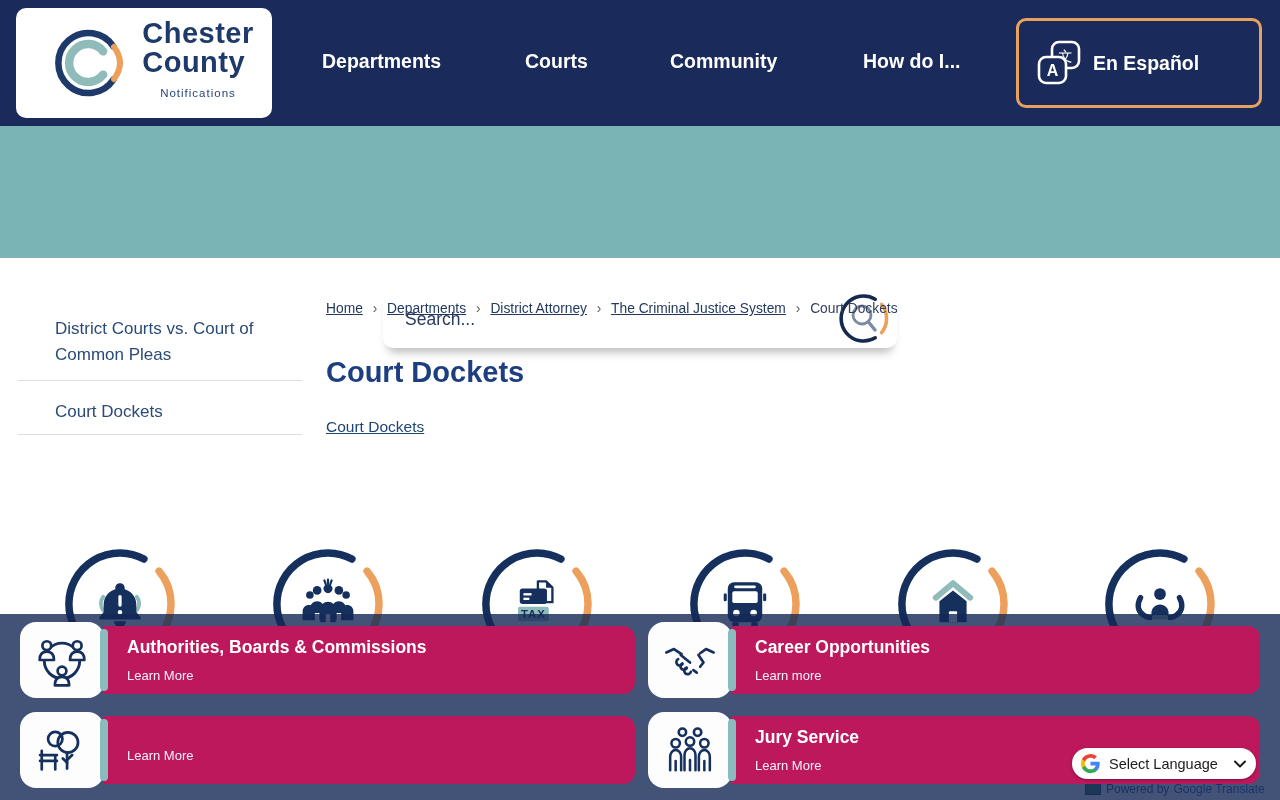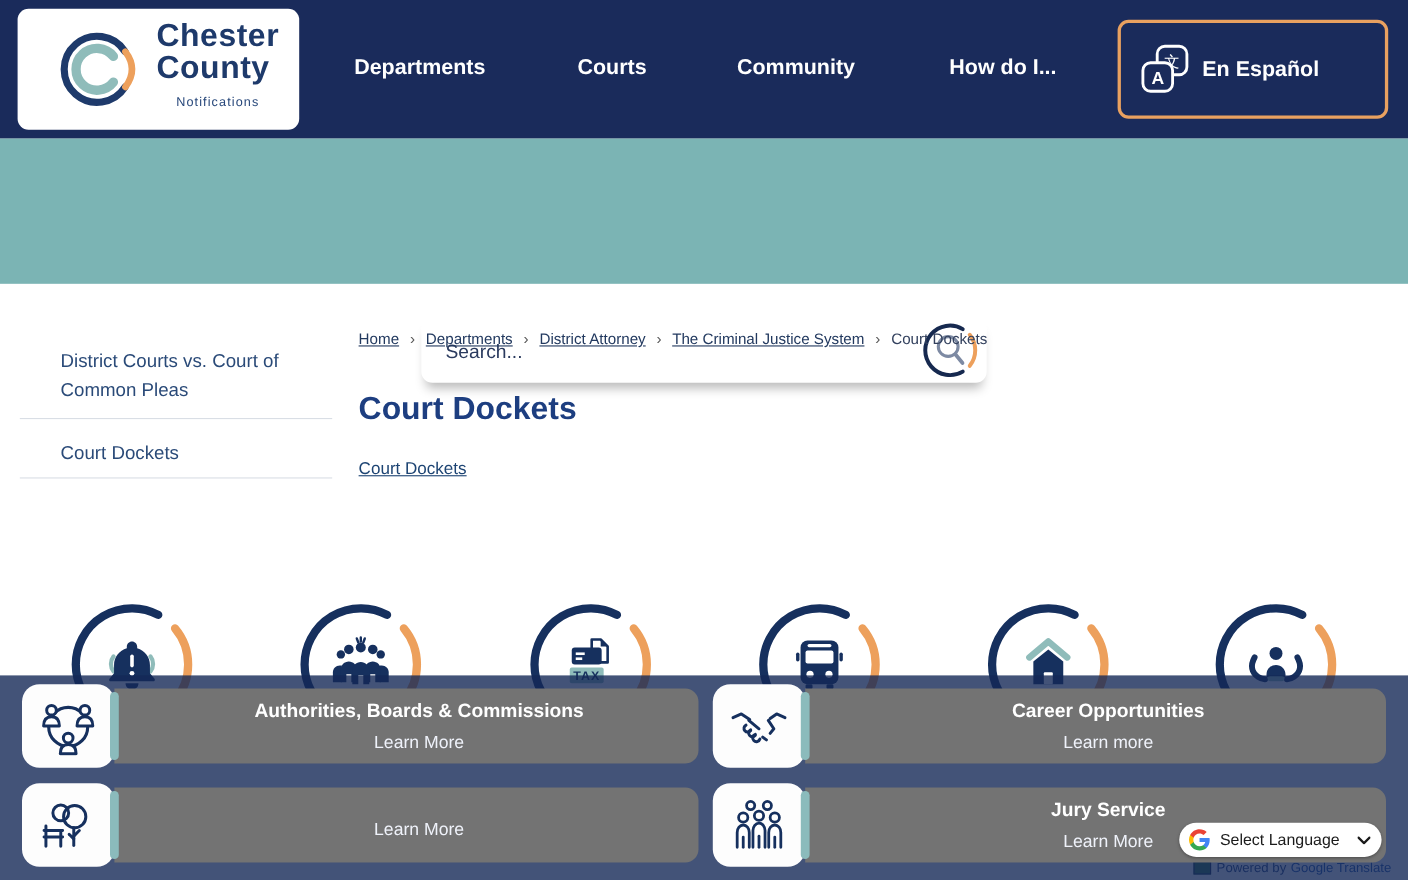--- a/index.html
+++ b/index.html
@@ -43,23 +43,23 @@
   .circle .inner-icon{position:absolute;left:29px;top:29px;}
   .circle-caption{position:absolute;left:40px;top:673px;width:160px;text-align:center;font-size:16.5px;color:#1E3B6F;}
 
   
   .dim-overlay{position:absolute;left:0;top:614px;width:1280px;height:186px;background:rgba(20,40,86,0.80);z-index:5;}
 
   
   .promo-card{position:absolute;height:76px;z-index:10;cursor:pointer;}
   .promo-tile{position:absolute;left:0;top:0;width:84px;height:76px;background:#FDFDFD;border-radius:16px;z-index:2;display:flex;align-items:center;justify-content:center;}
   .promo-bar{position:absolute;left:80px;top:7px;width:8px;height:62px;background:#8BBBBC;border-radius:4px;z-index:3;}
-  .promo-panel{position:absolute;left:84px;right:0;top:4px;bottom:4px;background:#737373;border-radius:0 12px 12px 0;display:flex;flex-direction:column;justify-content:center;padding-left:23px;box-sizing:border-box;align-items:center;}
+  .promo-panel{position:absolute;left:84px;right:0;top:4px;bottom:4px;background:#be185d;border-radius:0 12px 12px 0;display:flex;flex-direction:column;justify-content:center;padding-left:23px;box-sizing:border-box;}
   .promo-title{font-size:17.5px;font-weight:bold;color:#ffffff;}
-  .promo-cta{font-size:16px;color:#EFF2FA;margin-top:10px;}
+  .promo-cta{font-size:13px;color:#EFF2FA;margin-top:10px;}
 
   
   .gt-widget{position:absolute;left:1072px;top:748px;width:184px;height:31px;background:#ffffff;border-radius:16px;z-index:12;display:flex;align-items:center;box-shadow:0 1px 3px rgba(0,0,0,.35);cursor:pointer;}
   .gt-label{font-size:14.5px;color:#1B1B1B;margin-left:8px;flex:1;}
   .gt-chevron{margin-right:10px;display:flex;}
   .gt-attrib{position:absolute;left:1085px;top:782px;z-index:1;display:flex;align-items:center;font-size:12px;color:#2E4C86;white-space:nowrap;}
   .gt-attrib .flag{width:14px;height:10px;background:#3B7A57;border:1px solid #24365E;margin-right:5px;}
   .gt-attrib .brand{color:#2B5CB0;margin-left:4px;}
 </style>
 </head>

